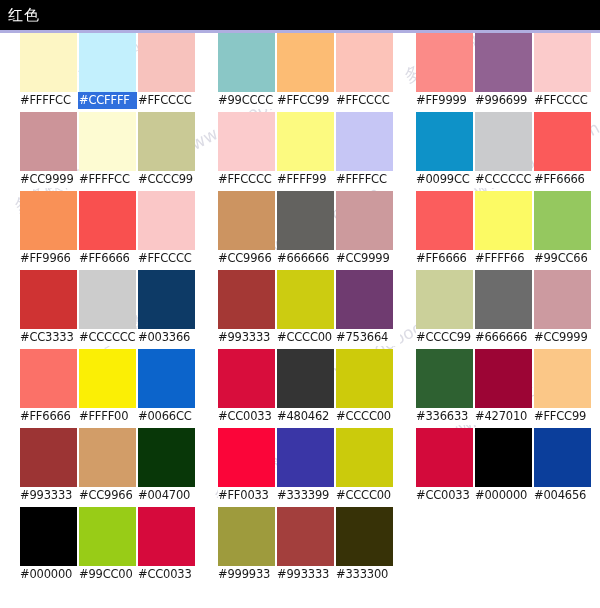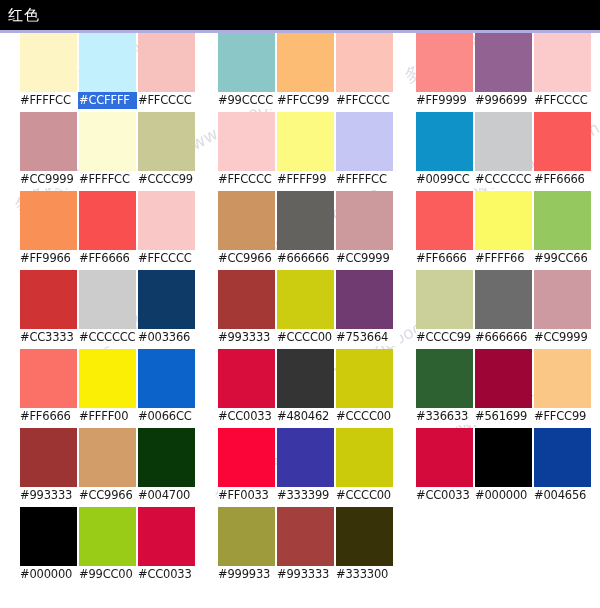--- a/index.html
+++ b/index.html
@@ -357,21 +357,21 @@
         </div>
       </div>
       <div class="group">
         <div class="swatch-row">
           <div class="swatch" title="#336633" style="background: rgb(46, 97, 49);"></div>
           <div class="swatch" title="#990033" style="background: rgb(156, 5, 53);"></div>
           <div class="swatch" title="#FFCC99" style="background: rgb(251, 199, 135);"></div>
         </div>
         <div class="label-row">
           <div class="label">#336633</div>
-          <div class="label">#561699</div>
+          <div class="label">#427010</div>
           <div class="label">#FFCC99</div>
         </div>
       </div>
       <div class="group">
         <div class="swatch-row">
           <div class="swatch" title="#CC0033" style="background: rgb(211, 10, 59);"></div>
           <div class="swatch" title="#000000" style="background: rgb(0, 0, 0);"></div>
           <div class="swatch" title="#003399" style="background: rgb(11, 62, 155);"></div>
         </div>
         <div class="label-row">

